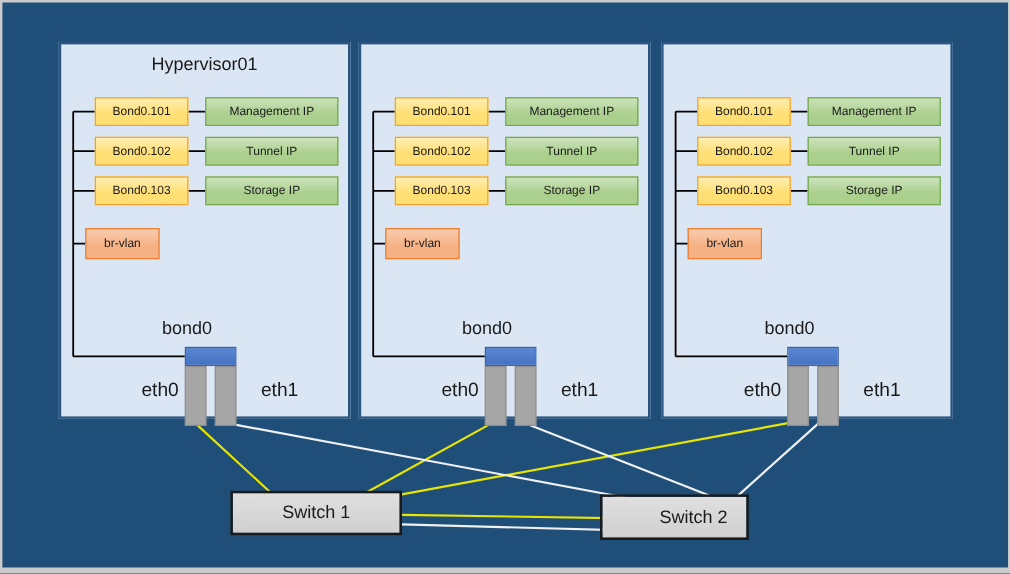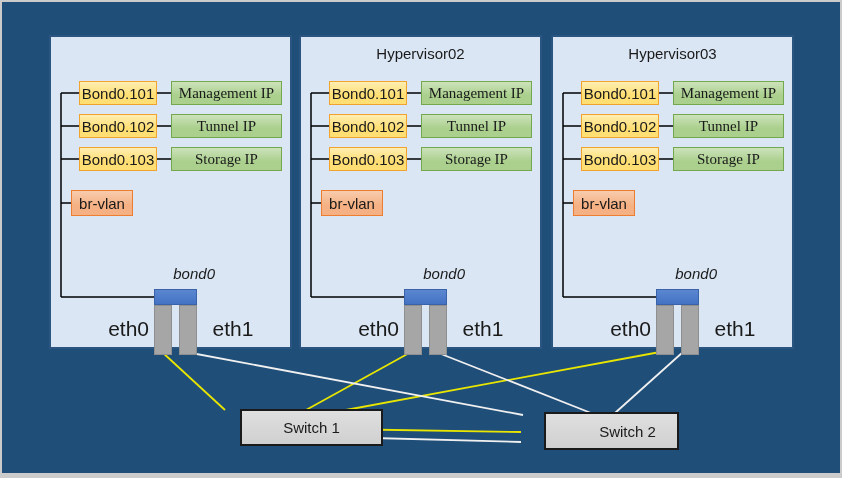--- a/index.html
+++ b/index.html
@@ -22,66 +22,65 @@
     z-index:2;
   }
   .pconn{position:absolute;left:0;top:0;}
   .ptitle{
     position:absolute;left:0;top:8px;width:100%;
     text-align:center;font-size:15px;color:#1a1a1a;
   }
   .vlan-box,.ip-box,.bridge-box{
     position:absolute;height:24px;
     display:flex;align-items:center;justify-content:center;
-    font-size:15px;color:#1a1a1a;
+    font-size:10px;color:#1a1a1a;
   }
   .vlan-box{
     left:28px;width:78px;
     background:linear-gradient(180deg, rgba(255,255,255,.45), rgba(255,255,255,0) 60%), var(--vlan-fill,#ffdf73);
     border:1.5px solid var(--vlan-border,#f0a32e);
   }
   .ip-box{
     left:120px;width:111px;
     background:linear-gradient(180deg, rgba(255,255,255,.40), rgba(255,255,255,0) 60%), var(--ip-fill,#abd08e);
     border:1.5px solid var(--ip-border,#74a84e);
-    font-family:Liberation Serif, serif;
   }
   .bridge-box{
     left:20px;top:153px;width:62px;height:26px;
     background:linear-gradient(180deg, rgba(255,255,255,.35), rgba(255,255,255,0) 60%), var(--bridge-fill,#f5b183);
     border:1.5px solid var(--bridge-border,#ed7d31);
   }
   .bond-label{
     position:absolute;left:84px;top:228px;width:80px;
-    text-align:right;font-size:15px;color:#1a1a1a;font-style:italic;
+    text-align:left;font-size:15px;color:#1a1a1a;
   }
   .bond-box{
     position:absolute;left:103px;top:252px;width:43px;height:16px;
     background:linear-gradient(180deg,#5b87d0,var(--bond-fill,#4472c4));
     border:1px solid #3a62a8;
   }
   .nic-bar{
     position:absolute;top:268px;width:18px;height:50px;
     background:var(--nic-fill,#a6a6a6);
     border:1px solid #8f8f8f;
   }
   .nic-bar.left{left:103px;}
   .nic-bar.right{left:128px;}
-  .nic-label{position:absolute;top:280px;width:60px;font-size:21px;color:#1a1a1a;}
+  .nic-label{position:absolute;top:280px;width:60px;font-size:16px;color:#1a1a1a;}
   .nic-label.left{left:38px;text-align:right;}
   .nic-label.right{left:152px;text-align:center;}
   .switch-box{
     position:absolute;z-index:3;
     display:flex;align-items:center;justify-content:center;
     background:linear-gradient(180deg,#dfdfdf,var(--switch-fill,#d0d0d0));
     border:2px solid var(--switch-border,#1a1a1a);
     font-size:15px;color:#1a1a1a;
   }
-  #switch-1{left:190px;top:407px;width:143px;height:37px;margin-left:48px;}
-  #switch-2{left:542px;top:410px;width:135px;height:38px;padding-left:32px;}
+  #switch-1{left:190px;top:407px;width:143px;height:37px;}
+  #switch-2{left:498px;top:410px;width:124px;height:38px;padding-left:32px;}
 </style>
 </head>
 <body>
 
 <div id="canvas">
   <svg id="lines-svg" width="842" height="478" viewBox="0 0 842 478">
       <line x1="160" y1="350" x2="223" y2="408" stroke="#e8e500" stroke-width="1.8"></line>
       <line x1="409" y1="350" x2="304" y2="408" stroke="#e8e500" stroke-width="1.8"></line>
       <line x1="658" y1="350" x2="333" y2="410" stroke="#e8e500" stroke-width="1.8"></line>
       <line x1="184" y1="350" x2="521" y2="413" stroke="#f0f0f0" stroke-width="1.8"></line>
@@ -89,62 +88,61 @@
       <line x1="681" y1="350" x2="613" y2="411" stroke="#f0f0f0" stroke-width="1.8"></line>
       <line x1="333" y1="427" x2="519" y2="430" stroke="#e8e500" stroke-width="1.8"></line>
       <line x1="333" y1="435" x2="519" y2="440" stroke="#f0f0f0" stroke-width="1.8"></line>
     </svg>
   <div id="panels-root">
       <div class="panel" style="left: 47px;">
     <svg class="pconn" width="243" height="314" viewBox="0 0 243 314">
       <path d="M10,56 V260 M10,56 H28 M10,89 H28 M10,122 H28 M10,166 H28
                M106,56 H120 M106,89 H120 M106,122 H120 M10,260 H103" fill="none" stroke="#000000" stroke-width="1.5"></path>
     </svg>
+    <div class="ptitle">Hypervisor01</div>
 
     <div class="vlan-box" style="top:44px">Bond0.101</div>
     <div class="ip-box" style="top:44px">Management IP</div>
     <div class="vlan-box" style="top:77px">Bond0.102</div>
     <div class="ip-box" style="top:77px">Tunnel IP</div>
     <div class="vlan-box" style="top:110px">Bond0.103</div>
     <div class="ip-box" style="top:110px">Storage IP</div>
     <div class="bridge-box">br-vlan</div>
     <div class="bond-label">bond0</div>
     <div class="bond-box"></div>
     <div class="nic-bar left"></div>
     <div class="nic-bar right"></div>
     <div class="nic-label left">eth0</div>
     <div class="nic-label right">eth1</div>
       </div>
       <div class="panel" style="left: 297px;">
     <svg class="pconn" width="243" height="314" viewBox="0 0 243 314">
       <path d="M10,56 V260 M10,56 H28 M10,89 H28 M10,122 H28 M10,166 H28
                M106,56 H120 M106,89 H120 M106,122 H120 M10,260 H103" fill="none" stroke="#000000" stroke-width="1.5"></path>
     </svg>
-    <div class="ptitle">Hypervisor02</div>
 
     <div class="vlan-box" style="top:44px">Bond0.101</div>
     <div class="ip-box" style="top:44px">Management IP</div>
     <div class="vlan-box" style="top:77px">Bond0.102</div>
     <div class="ip-box" style="top:77px">Tunnel IP</div>
     <div class="vlan-box" style="top:110px">Bond0.103</div>
     <div class="ip-box" style="top:110px">Storage IP</div>
     <div class="bridge-box">br-vlan</div>
     <div class="bond-label">bond0</div>
     <div class="bond-box"></div>
     <div class="nic-bar left"></div>
     <div class="nic-bar right"></div>
     <div class="nic-label left">eth0</div>
     <div class="nic-label right">eth1</div>
       </div>
       <div class="panel" style="left: 549px;">
     <svg class="pconn" width="243" height="314" viewBox="0 0 243 314">
       <path d="M10,56 V260 M10,56 H28 M10,89 H28 M10,122 H28 M10,166 H28
                M106,56 H120 M106,89 H120 M106,122 H120 M10,260 H103" fill="none" stroke="#000000" stroke-width="1.5"></path>
     </svg>
-    <div class="ptitle">Hypervisor03</div>
 
     <div class="vlan-box" style="top:44px">Bond0.101</div>
     <div class="ip-box" style="top:44px">Management IP</div>
     <div class="vlan-box" style="top:77px">Bond0.102</div>
     <div class="ip-box" style="top:77px">Tunnel IP</div>
     <div class="vlan-box" style="top:110px">Bond0.103</div>
     <div class="ip-box" style="top:110px">Storage IP</div>
     <div class="bridge-box">br-vlan</div>
     <div class="bond-label">bond0</div>
     <div class="bond-box"></div>

